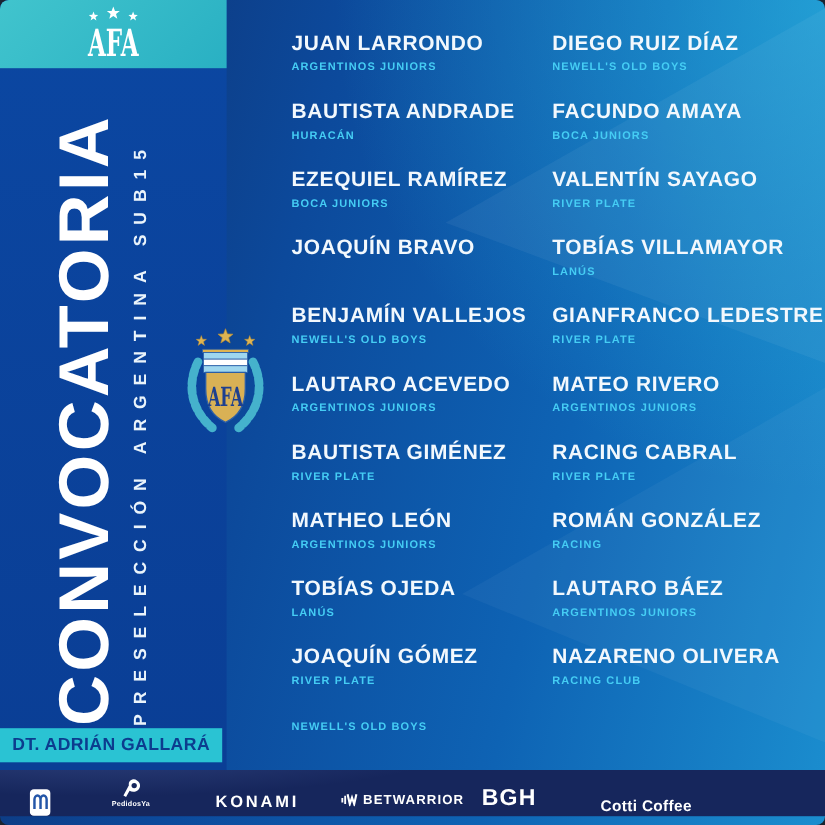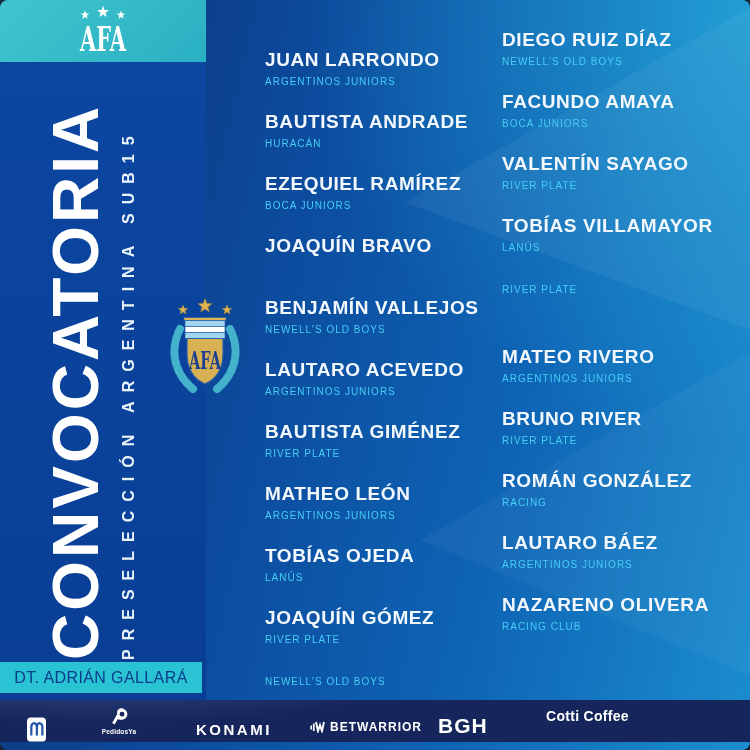--- a/index.html
+++ b/index.html
@@ -36,48 +36,48 @@
   }
   .v-sub{
     position:absolute;left:121px;top:94px;height:566px;
     writing-mode:vertical-rl;transform:rotate(180deg);
     color:#eaf4fb;font-weight:bold;font-size:16px;letter-spacing:9px;line-height:1;
     white-space:nowrap;
   }
   .dt-badge{
     position:absolute;left:0;top:662px;width:202px;height:31px;
     background:#2ac3d3;display:flex;align-items:center;justify-content:center;
-    color:#0c3c8e;font-weight:normal;font-size:16px;letter-spacing:.4px;white-space:nowrap;
+    color:#0c3c8e;font-weight:bold;font-size:16px;letter-spacing:.4px;white-space:nowrap;
   }
   
   .crest{position:absolute;left:167px;top:297px;width:76px;height:100px;}
   
   .col{position:absolute;top:30px;}
-  .col1{left:265px;width:230px;margin-top:20px;}
+  .col1{left:265px;width:230px;}
   .col2{left:502px;width:235px;}
   .player-row{height:62px;}
   .player-name{
     color:#f2f8fd;font-weight:bold;font-size:19px;letter-spacing:.6px;
     line-height:20px;white-space:nowrap;
   }
   .player-club{
-    color:#45cdf4;font-weight:normal;font-size:10px;letter-spacing:1px;
+    color:#45cdf4;font-weight:bold;font-size:10px;letter-spacing:1px;
     line-height:10px;margin-top:7px;white-space:nowrap;
   }
   
   .footer{
     position:absolute;left:0;top:700px;width:750px;height:42px;
     background:
       radial-gradient(ellipse 70% 160% at 12% -40%, rgba(96,124,196,.30), rgba(96,124,196,0) 60%),
       #16265c;
   }
   .sp{position:absolute;color:#ffffff;}
   .sp-konami{left:196px;top:21px;font-size:15px;font-weight:bold;letter-spacing:2.5px;}
   .sp-bgh{left:438px;top:14px;font-size:21px;font-weight:bold;letter-spacing:1px;}
-  .sp-cotti{left:546px;top:8px;font-size:14px;font-weight:bold;letter-spacing:.3px;}
+  .sp-cotti{left:546px;top:24px;font-size:14px;font-weight:bold;letter-spacing:.3px;}
   .sp-amex{left:668px;top:15px;display:flex;flex-direction:column;align-items:flex-end;
            font-size:9.5px;font-weight:bold;letter-spacing:.4px;line-height:10px;margin-top:36px;}
   .sp-bw{left:310px;top:20px;display:flex;gap:4px;}
   .sp-bw-text{font-size:12px;font-weight:bold;letter-spacing:1px;}
   .sp-py{left:96px;top:8px;width:46px;display:flex;flex-direction:column;align-items:center;}
   .sp-py-text{font-size:6.5px;font-weight:bold;letter-spacing:.2px;margin-top:1px;}
   .sp-mcd{left:27px;top:17px;}
 </style>
 </head>
 <body>
@@ -229,30 +229,31 @@
         <div class="player-name">VALENTÍN SAYAGO</div>
         <div class="player-club">RIVER PLATE</div>
       </div>
 
       <div class="player-row">
         <div class="player-name">TOBÍAS VILLAMAYOR</div>
         <div class="player-club">LANÚS</div>
       </div>
 
       <div class="player-row">
+        <div class="player-name">GIANFRANCO LEDESTRE</div>
         <div class="player-club">RIVER PLATE</div>
       </div>
 
       <div class="player-row">
         <div class="player-name">MATEO RIVERO</div>
         <div class="player-club">ARGENTINOS JUNIORS</div>
       </div>
 
       <div class="player-row">
-        <div class="player-name">BRUNO RIVER</div>
+        <div class="player-name">RACING CABRAL</div>
         <div class="player-club">RIVER PLATE</div>
       </div>
 
       <div class="player-row">
         <div class="player-name">ROMÁN GONZÁLEZ</div>
         <div class="player-club">RACING</div>
       </div>
 
       <div class="player-row">
         <div class="player-name">LAUTARO BÁEZ</div>

